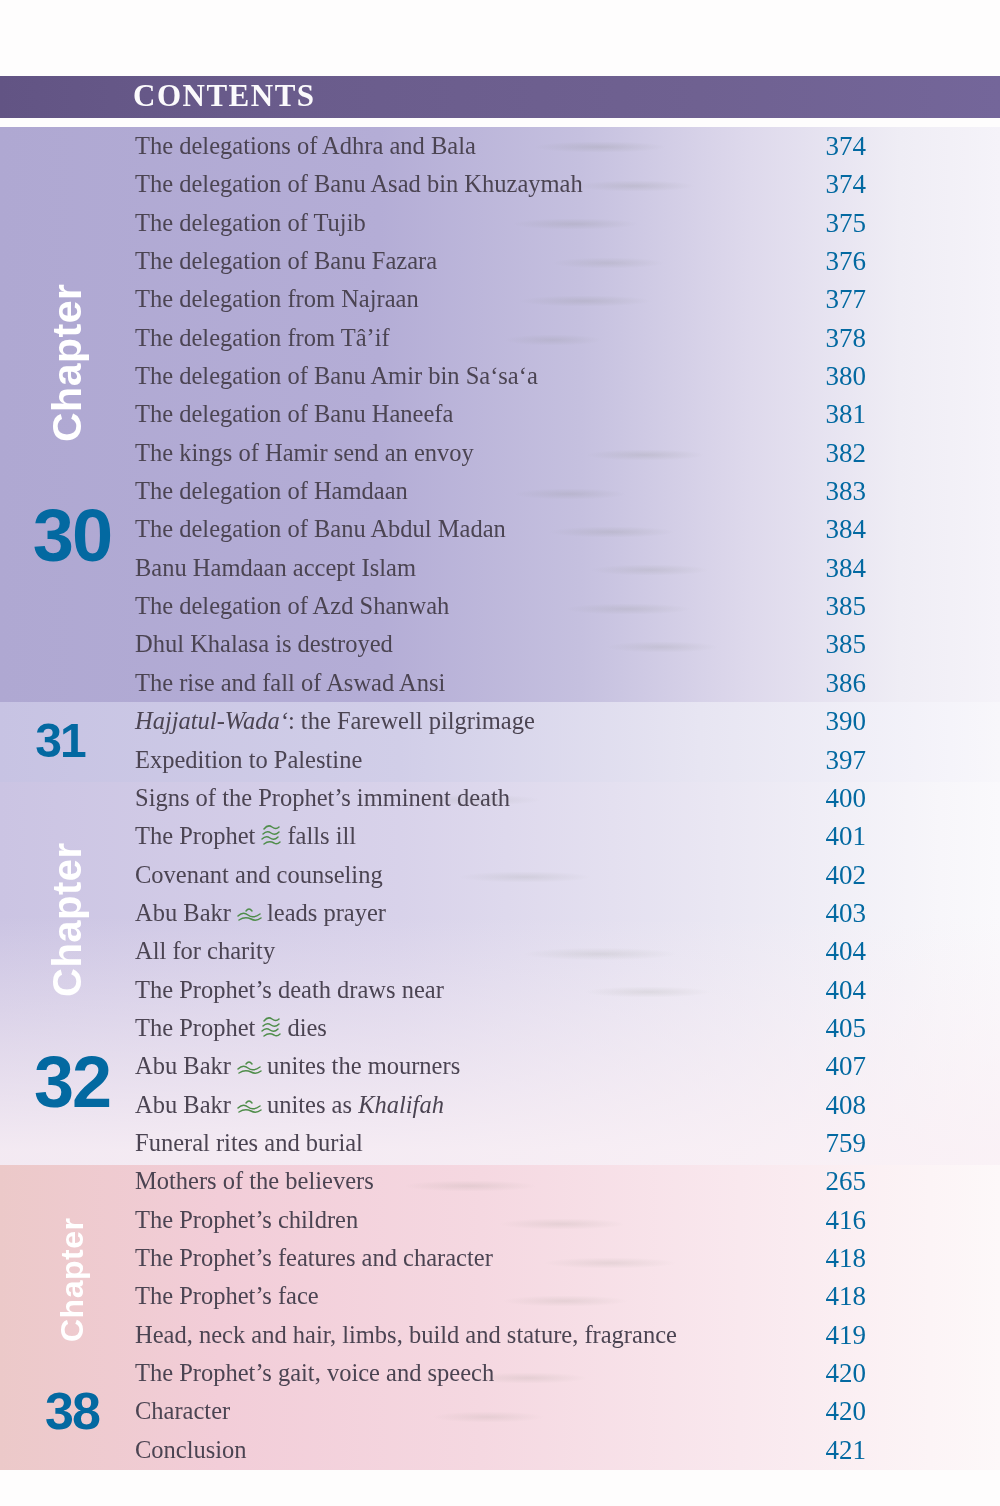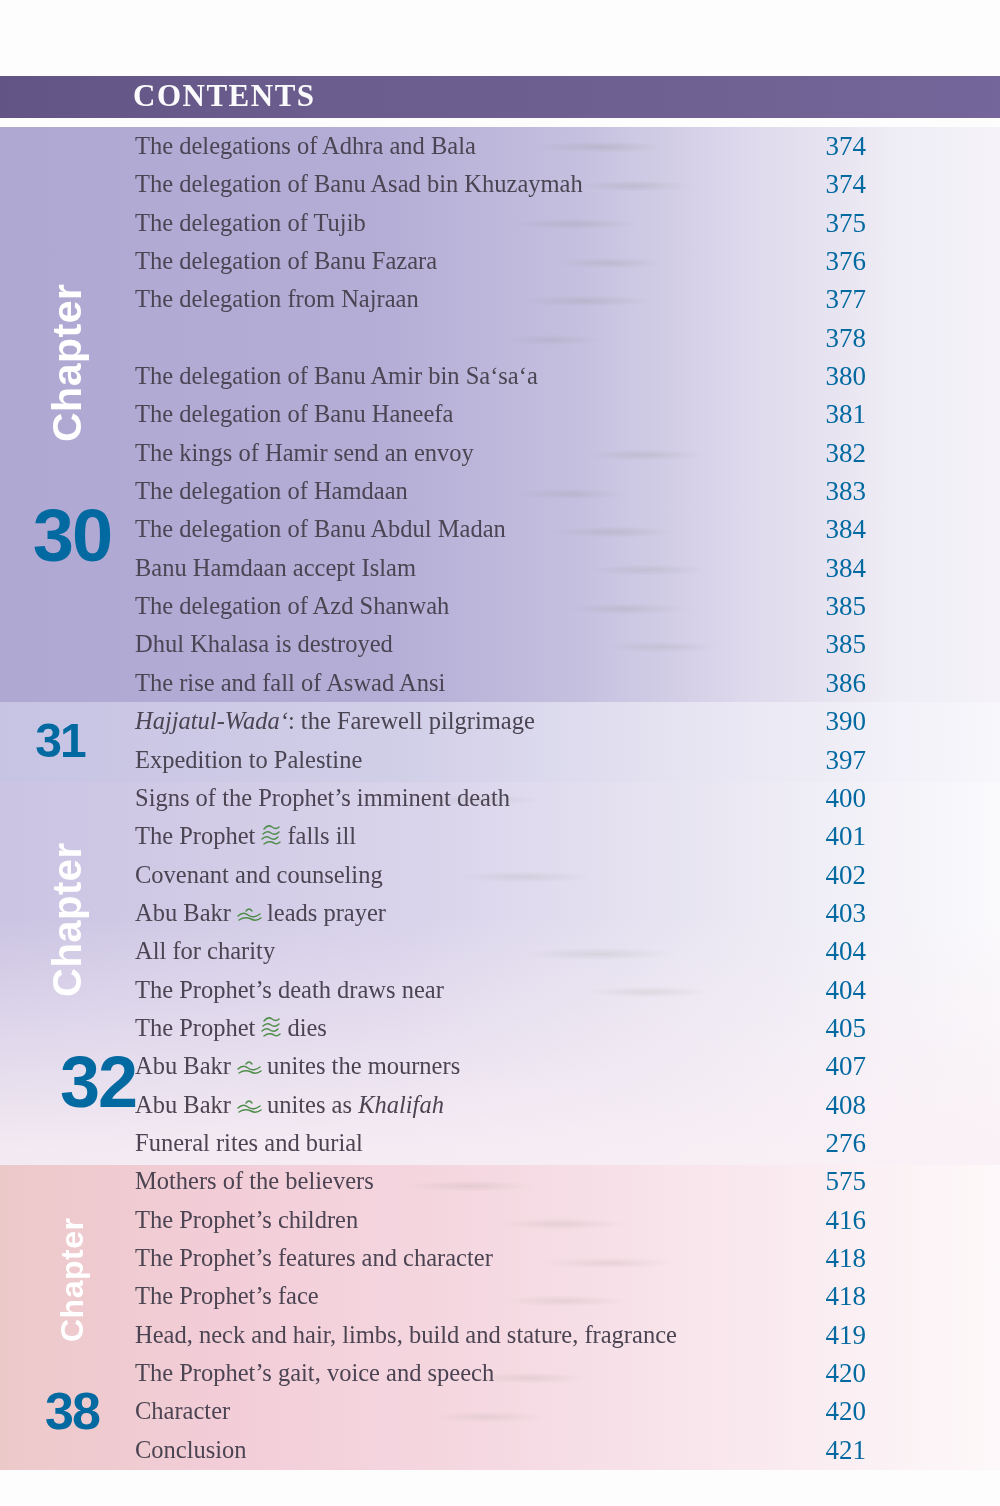--- a/index.html
+++ b/index.html
@@ -89,21 +89,21 @@
   .lbl-33{left:56px;top:1208px;height:144px;font-size:32px;}
 
   .chapter-num{
     position:absolute;
     font-family:"Liberation Sans", sans-serif;
     font-weight:bold;color:#0369a1;
     letter-spacing:-2px;line-height:1;text-align:center;
   }
   .num-30{left:26px;top:499px;width:92px;font-size:74px;}
   .num-31{left:18px;top:717px;width:84px;font-size:48px;}
-  .num-32{left:26px;top:1046px;width:92px;font-size:72px;margin-left:26px;}
+  .num-32{left:26px;top:1046px;width:92px;font-size:72px;}
   .num-33{left:28px;top:1385px;width:88px;font-size:52px;}
 
   
   .entries{
     position:absolute;left:0;top:127px;width:1000px;
     margin:0;padding:0;list-style:none;
   }
   .entry{
     display:flex;align-items:center;
     height:38.35px;
@@ -165,20 +165,21 @@
   </li>
       <li class="entry">
     <span class="title"><span>The delegation of Banu Fazara</span></span>
     <span class="pg">376</span>
   </li>
       <li class="entry">
     <span class="title"><span>The delegation from Najraan</span></span>
     <span class="pg">377</span>
   </li>
       <li class="entry">
+    <span class="title"><span>The delegation from Tâ’if</span></span>
     <span class="pg">378</span>
   </li>
       <li class="entry">
     <span class="title"><span>The delegation of Banu Amir bin Sa‘sa‘a</span></span>
     <span class="pg">380</span>
   </li>
       <li class="entry">
     <span class="title"><span>The delegation of Banu Haneefa</span></span>
     <span class="pg">381</span>
   </li>
@@ -281,25 +282,25 @@
               <g fill="none" stroke="#4f8d4a" stroke-width="1.5" stroke-linecap="round">
                 <path d="M10 4 Q13 0 16 4"></path>
                 <path d="M2 9 Q7 4 12 8 T24 7"></path>
                 <path d="M3 13 Q9 9 15 12 Q20 15 25 11"></path>
               </g>
             </svg></span><span>unites as </span><em>Khalifah</em></span>
     <span class="pg">408</span>
   </li>
       <li class="entry">
     <span class="title"><span>Funeral rites and burial</span></span>
-    <span class="pg">276</span>
+    <span class="pg">759</span>
   </li>
       <li class="entry">
     <span class="title"><span>Mothers of the believers</span></span>
-    <span class="pg">575</span>
+    <span class="pg">265</span>
   </li>
       <li class="entry">
     <span class="title"><span>The Prophet’s children</span></span>
     <span class="pg">416</span>
   </li>
       <li class="entry">
     <span class="title"><span>The Prophet’s features and character</span></span>
     <span class="pg">418</span>
   </li>
       <li class="entry">

